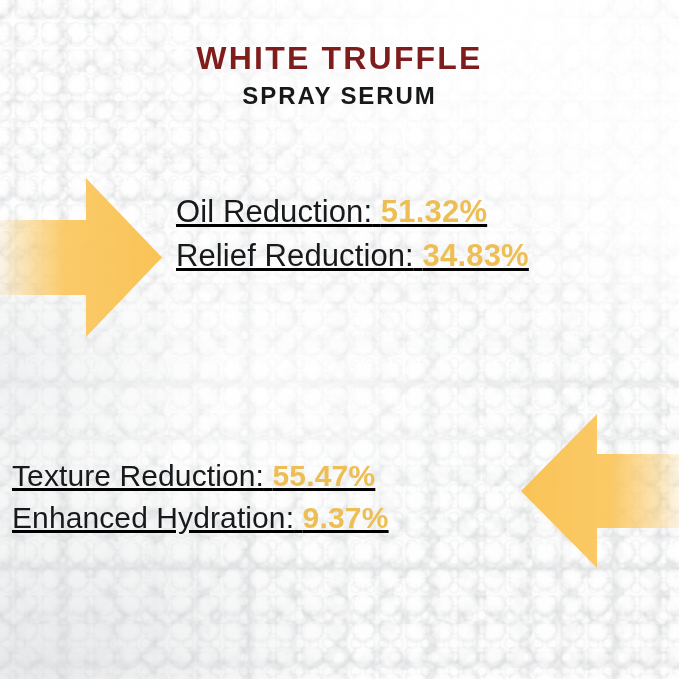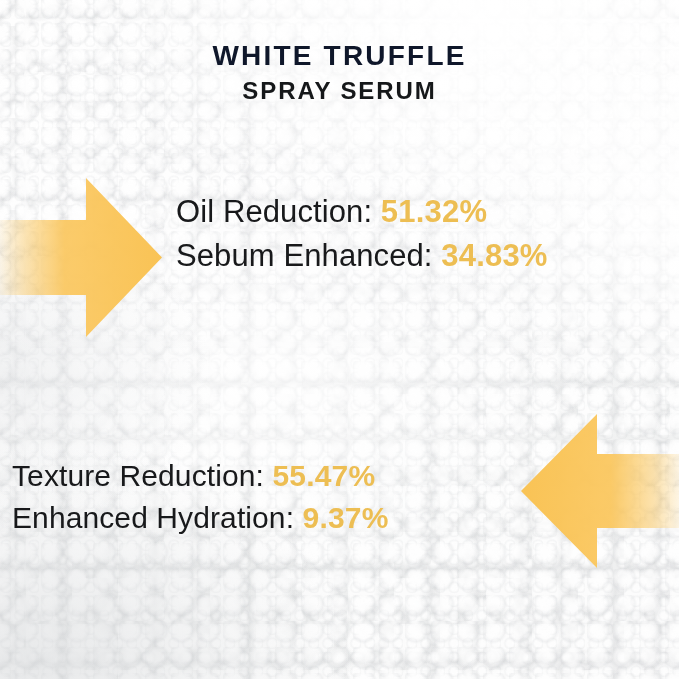--- a/index.html
+++ b/index.html
@@ -78,23 +78,23 @@
     position: absolute;
     top: 40px;
     left: 0;
     right: 0;
     text-align: center;
     z-index: 5;
   }
   .title-main {
     font-family: "Liberation Sans", sans-serif;
     font-weight: 700;
-    font-size: 28px;
+    font-size: 32px;
     letter-spacing: 2.2px;
-    color: #0f172a;
+    color: #7f1d1d;
     line-height: 1.15;
     text-transform: uppercase;
   }
   .title-sub {
     font-family: "Liberation Sans", sans-serif;
     font-weight: 700;
     font-size: 24px;
     letter-spacing: 1.9px;
     color: #16181A;
     line-height: 1.2;
@@ -109,20 +109,21 @@
   }
   .arrow svg { display: block; width: 100%; height: 100%; }
 
   .arrow-right-shape { left: -6px;  top: 176px; width: 170px; height: 163px; }
   .arrow-left-shape  { right: -8px; top: 412px; width: 168px; height: 158px; }
 
   
   .stats {
     position: absolute;
     z-index: 6;
+    text-decoration: underline;
   }
   .stats-top {
     left: 176px;
     top: 190px;
     text-align: left;
   }
   .stats-bottom {
     left: 12px;
     top: 455px;
     text-align: left;
@@ -189,21 +190,21 @@
 
   <div class="stats stats-top">
 
     <div class="stat-line">
       <span>Oil Reduction:</span>
       <span class="stat-value">51.32%</span>
     </div>
 
 
     <div class="stat-line">
-      <span>Sebum Enhanced:</span>
+      <span>Relief Reduction:</span>
       <span class="stat-value">34.83%</span>
     </div>
 
   </div>
 
   <div class="stats stats-bottom">
 
     <div class="stat-line">
       <span>Texture Reduction:</span>
       <span class="stat-value">55.47%</span>

